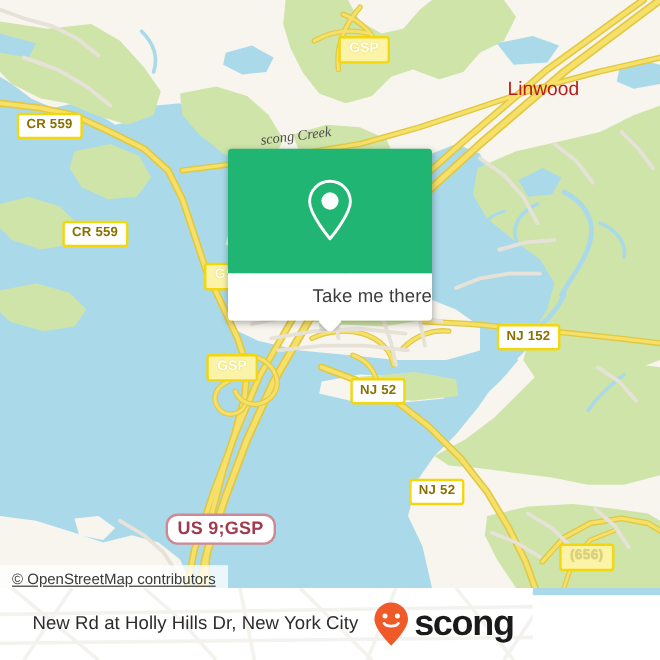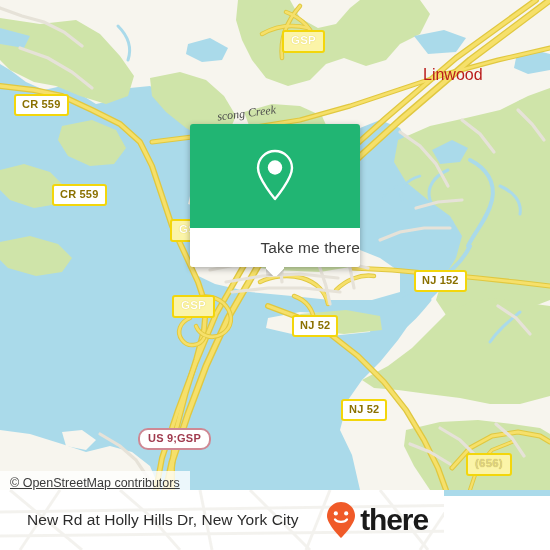--- a/index.html
+++ b/index.html
@@ -65,21 +65,21 @@
     text-shadow: 0 0 1px #d8c21a;
   }
   .shield.faded {
     color: #d9cf8c;
   }
   .shield.pill {
     background: #ffffff;
     border: 2px solid #cf8894;
     border-radius: 10px;
     color: #a03a4e;
-    font-size: 11px;
+    font-size: 15px;
     padding: 3px 8px 4px 8px;
   }
 
   .place-label {
     position: absolute;
     font-family: "Liberation Sans", sans-serif;
     font-size: 16px;
     color: #b91c1c;
     white-space: nowrap;
     user-select: none;
@@ -431,17 +431,17 @@
       </g>
     </svg>
     <div id="footer-title">New Rd at Holly Hills Dr, New York City</div>
     <div id="brand">
       <svg width="32" height="38" viewBox="0 0 32 38">
         <path d="M16 1 C8.3 1 2 7.3 2 15 C2 23.5 16 37 16 37 C16 37 30 23.5 30 15 C30 7.3 23.7 1 16 1 Z" fill="#f05a28"></path>
         <circle cx="10.8" cy="12.4" r="2.1" fill="#ffffff"></circle>
         <circle cx="21.2" cy="12.4" r="2.1" fill="#ffffff"></circle>
         <path d="M10 18.4 C12 21.6 20 21.6 22 18.4" fill="none" stroke="#ffffff" stroke-width="2.2" stroke-linecap="round"></path>
       </svg>
-      <span id="brand-text">there</span>
+      <span id="brand-text">scong</span>
     </div>
   </div>
 
 </div>
 
 </body></html>

